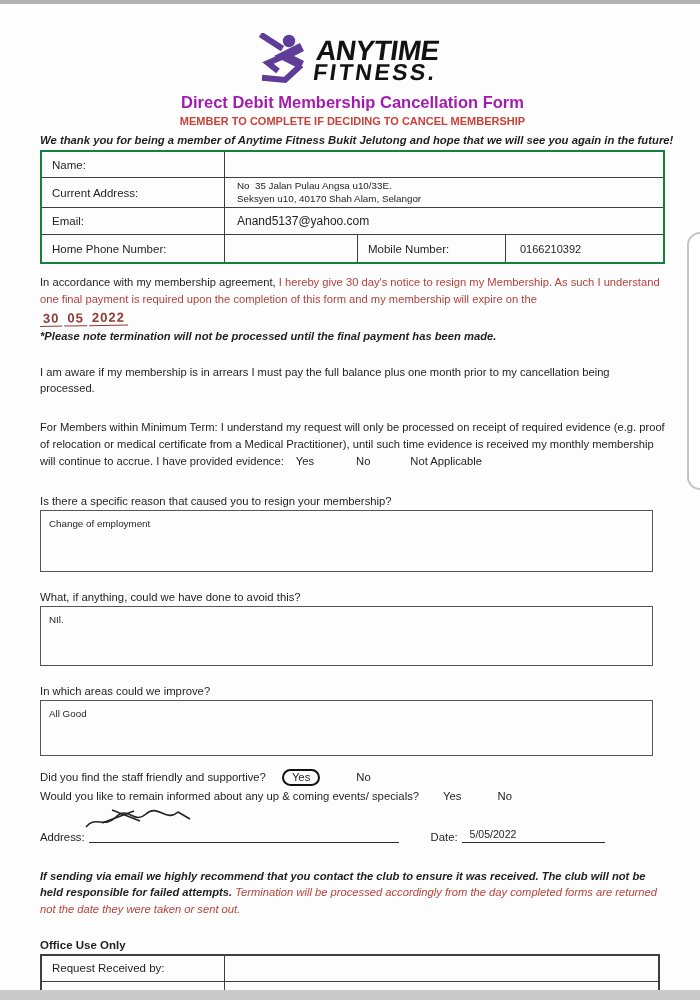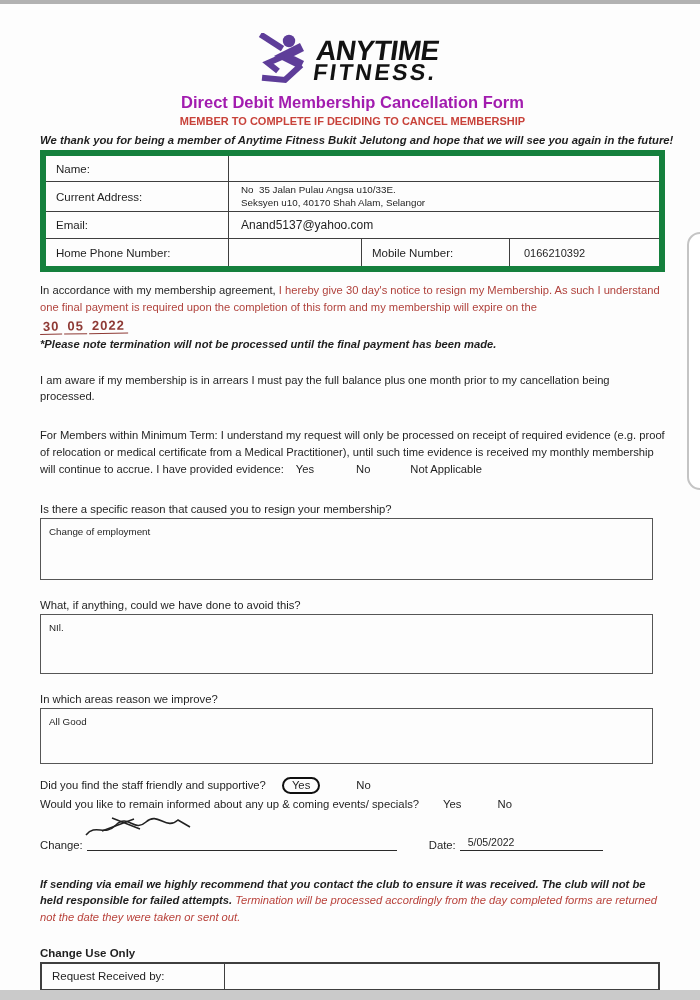--- a/index.html
+++ b/index.html
@@ -17,21 +17,21 @@
   
   .logo-row { display:flex; justify-content:center; align-items:center; height:54px; margin-left:-10px; }
   .brand { transform:skewX(-8deg); font-weight:bold; color:#121212; line-height:0.82; margin-left:2px; }
   .brand-top { font-size:28px; letter-spacing:-0.5px; }
   .brand-bottom { font-size:23px; letter-spacing:2.5px; }
   .title { text-align:center; font-weight:bold; font-size:16.5px; color:#a21caf; margin-top:5px; }
   .subtitle { text-align:center; font-weight:bold; font-size:11px; color:#c8423a; margin-top:3px; }
   .intro { font-style:italic; font-weight:bold; font-size:11.3px; margin-top:7px; white-space:nowrap; }
 
   
-  .mtable { margin-top:4px; border:6px solid #15803d; }
+  .mtable { margin-top:4px; border:2px solid #15803d; }
   .mrow { display:flex; border-bottom:1.5px solid #3f3f3f; align-items:stretch; }
   .mrow:last-child { border-bottom:none; }
   .mlabel { width:183px; border-right:1.5px solid #3f3f3f; padding-left:10px; font-size:11.5px;
             display:flex; align-items:center; }
   .mvalue { flex:1; padding-left:12px; font-size:12px; display:flex; flex-direction:column; justify-content:center; }
   .r-name { height:26px; } .r-addr { height:30px; } .r-email { height:27px; } .r-phone { height:27px; }
   .addr-line { font-size:9.8px; line-height:1.3; white-space:pre-wrap; }
   .cell-empty { width:133px; border-right:1.5px solid #3f3f3f; }
   .cell-mlabel { width:148px; border-right:1.5px solid #3f3f3f; padding-left:10px; font-size:11.5px;
                  display:flex; align-items:center; }
@@ -141,42 +141,42 @@
     <p class="para p-arrears">I am aware if my membership is in arrears I must pay the full balance plus one month prior to my cancellation being processed.</p>
 
     <p class="para p-minterm"><span>For Members within Minimum Term: I understand my request will only be processed on receipt of required evidence (e.g. proof of relocation or medical certificate from a Medical Practitioner), until such time evidence is received my monthly membership will continue to accrue.  I have provided evidence:</span><span class="ev">Yes</span><span class="ev2">No</span><span class="ev3">Not Applicable</span></p>
 
     <div class="q-label q1">Is there a specific reason that caused you to resign your membership?</div>
     <div class="answer-box box1"><span>Change of employment</span></div>
 
     <div class="q-label q2">What, if anything, could we have done to avoid this?</div>
     <div class="answer-box box2"><span>NIl.</span></div>
 
-    <div class="q-label q3">In which areas reason we improve?</div>
+    <div class="q-label q3">In which areas could we improve?</div>
     <div class="answer-box box3"><span>All Good</span></div>
 
     <div class="staff-line"><span>Did you find the staff friendly and supportive?</span><span class="oval">Yes</span><span class="no-opt">No</span></div>
     <div class="informed-line"><span>Would you like to remain informed about any up &amp; coming events/ specials?</span><span class="yes-opt">Yes</span><span class="no-opt">No</span></div>
 
     <div class="sig-row">
       <span class="scribble">
         <svg width="120" height="26" viewBox="0 0 120 26">
           <path d="M4 20 C14 8, 22 22, 34 10 S52 18, 64 7 S84 16, 96 5 L108 12" stroke="#222" stroke-width="1.6" fill="none"></path>
           <path d="M20 16 L52 4 M30 3 L58 14" stroke="#222" stroke-width="1.4" fill="none"></path>
         </svg>
       </span>
-      <span>Change:</span>
+      <span>Address:</span>
       <span class="sig-line"></span>
       <span class="date-label">Date:</span>
       <span class="date-line">5/05/2022</span>
     </div>
 
     <p class="p-disclaimer"><span class="disc-black">If sending via email we highly recommend that you contact the club to ensure it was received. The club will not be held responsible for failed attempts.</span> <span class="disc-red">Termination will be processed accordingly from the day completed forms are returned not the date they were taken or sent out.</span></p>
 
-    <div class="office-title">Change Use Only</div>
+    <div class="office-title">Office Use Only</div>
     <div class="otable">
       <div class="orow">
         <div class="olabel">Request Received by:</div>
         <div class="ovalue"></div>
       </div>
       <div class="orow">
         <div class="olabel">Action taken:</div>
         <div class="ovalue"></div>
       </div>
     </div>

